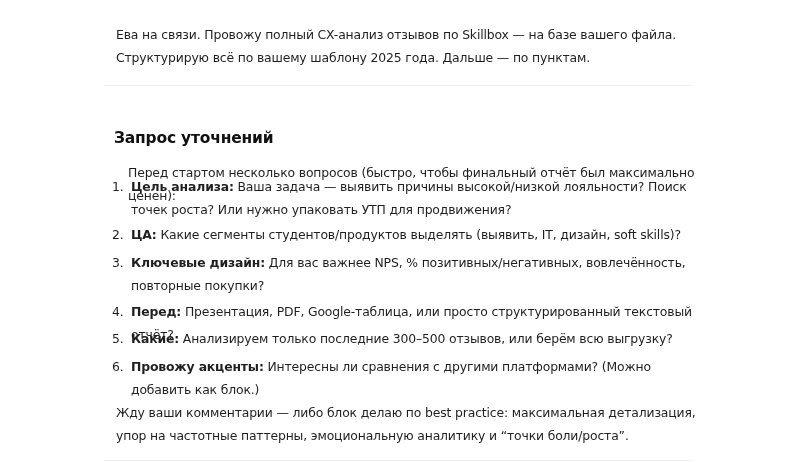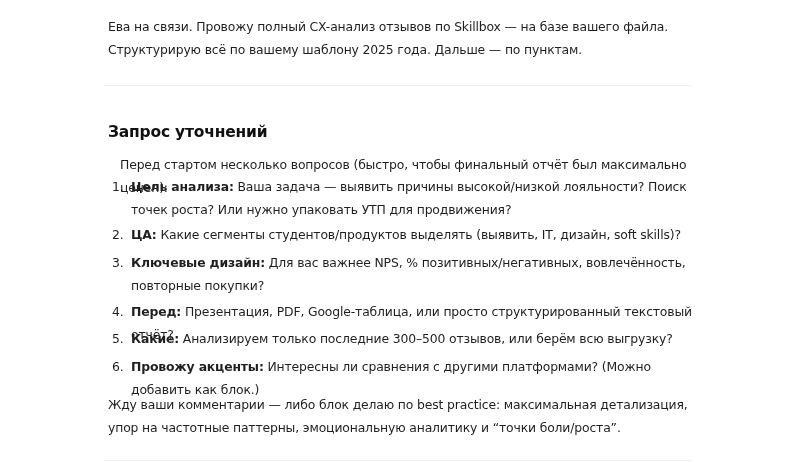--- a/index.html
+++ b/index.html
@@ -17,21 +17,21 @@
     }
     .content {
       position: absolute;
       left: 104px;
       top: 0;
       width: 610px;
     }
     .para {
       font-size: 12.4px;
       line-height: 23px;
-      margin: 4px;
+      margin: 12px;
       letter-spacing: -0.15px;
     }
     .intro {
       position: absolute;
       top: 11px;
       left: 0;
       width: 610px;
     }
     .divider {
       position: absolute;
@@ -41,21 +41,21 @@
       background: #f0f0f0;
     }
     .divider.d1 { top: 85px; }
     .divider.d2 { top: 460px; }
     .heading {
       position: absolute;
       top: 119px;
       left: 0;
       font-size: 15.5px;
       font-weight: bold;
-      margin: 4px;
+      margin: 10px;
       color: #111;
       letter-spacing: -0.2px;
     }
     .lead {
       position: absolute;
       top: 149px;
       left: 12px;
     }
     .list {
       position: absolute;

